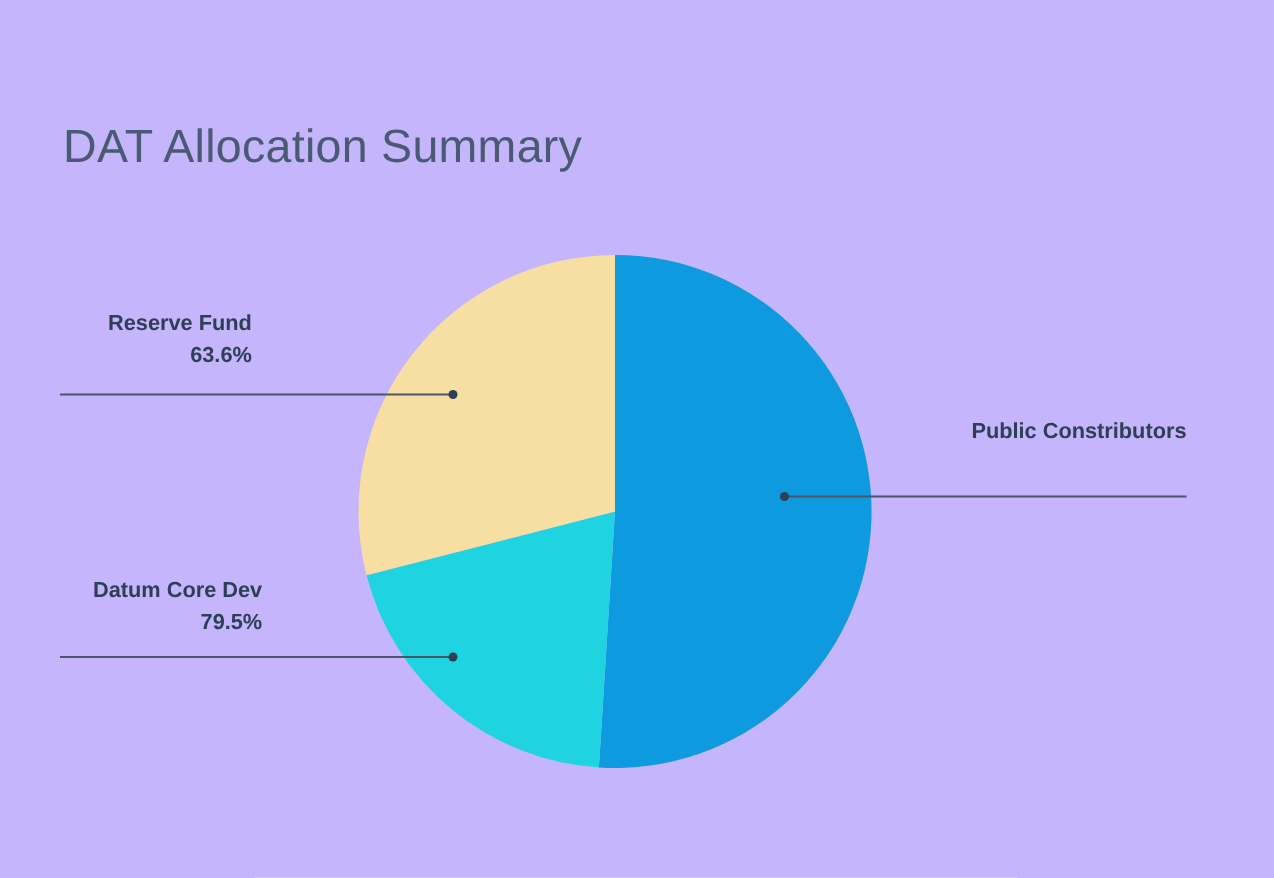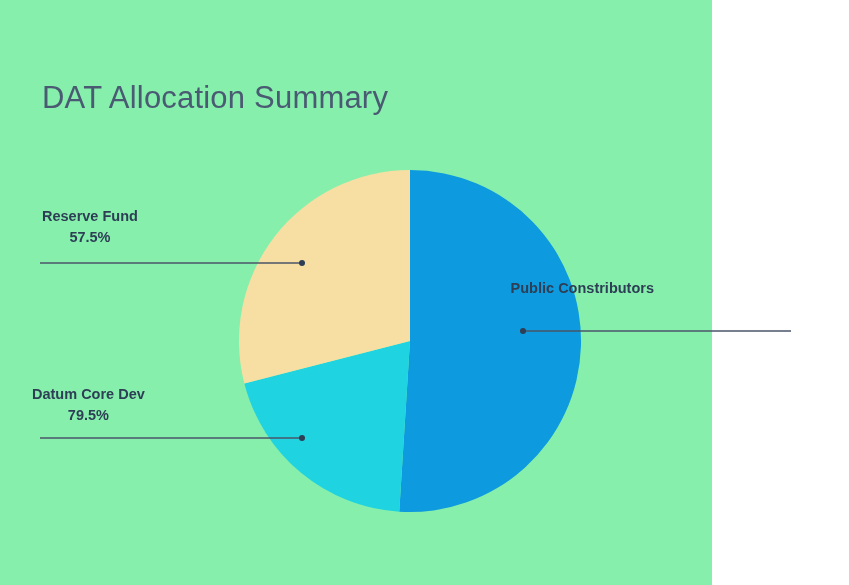--- a/index.html
+++ b/index.html
@@ -8,23 +8,23 @@
   }
   body {
     width: 849px;
     height: 585px;
     background: #ffffff;
     font-family: "Liberation Sans", sans-serif;
     overflow: hidden;
   }
   .canvas {
     position: relative;
-    width: 712px;
+    width: 849px;
     height: 585px;
-    background: #86efac;
+    background: #c4b5fd;
   }
   .chart-title {
     position: absolute;
     left: 42px;
     top: 80px;
     font-size: 31px;
     font-weight: 300;
     letter-spacing: 0.2px;
     color: #4a5a72;
     white-space: nowrap;
@@ -40,21 +40,22 @@
   .callout {
     position: absolute;
     font-size: 14.5px;
     font-weight: bold;
     color: #2d3e55;
     line-height: 1.42;
     white-space: nowrap;
     font-family: "Liberation Sans", sans-serif;
   }
   .callout-left {
-    text-align: center;
+    text-align: right;
+    margin-left: 30px;
   }
   .callout-right {
     text-align: right;
   }
   .callout .pct {
     display: block;
   }
   #callout-reserve {
     left: 42px;
     top: 206px;
@@ -95,21 +96,21 @@
     </g>
 
     <g>
       <line x1="523" y1="331" x2="791" y2="331" stroke="#4a5568" stroke-width="1.4"></line>
       <circle cx="523" cy="331" r="3" fill="#2d3e55"></circle>
     </g>
   </svg>
 
   <div class="callout callout-left" id="callout-reserve">
     <span>Reserve Fund</span>
-    <span class="pct">57.5%</span>
+    <span class="pct">63.6%</span>
   </div>
 
   <div class="callout callout-left" id="callout-datum">
     <span>Datum Core Dev</span>
     <span class="pct">79.5%</span>
   </div>
 
   <div class="callout callout-right" id="callout-public">
     <span>Public Constributors</span>
   </div>

